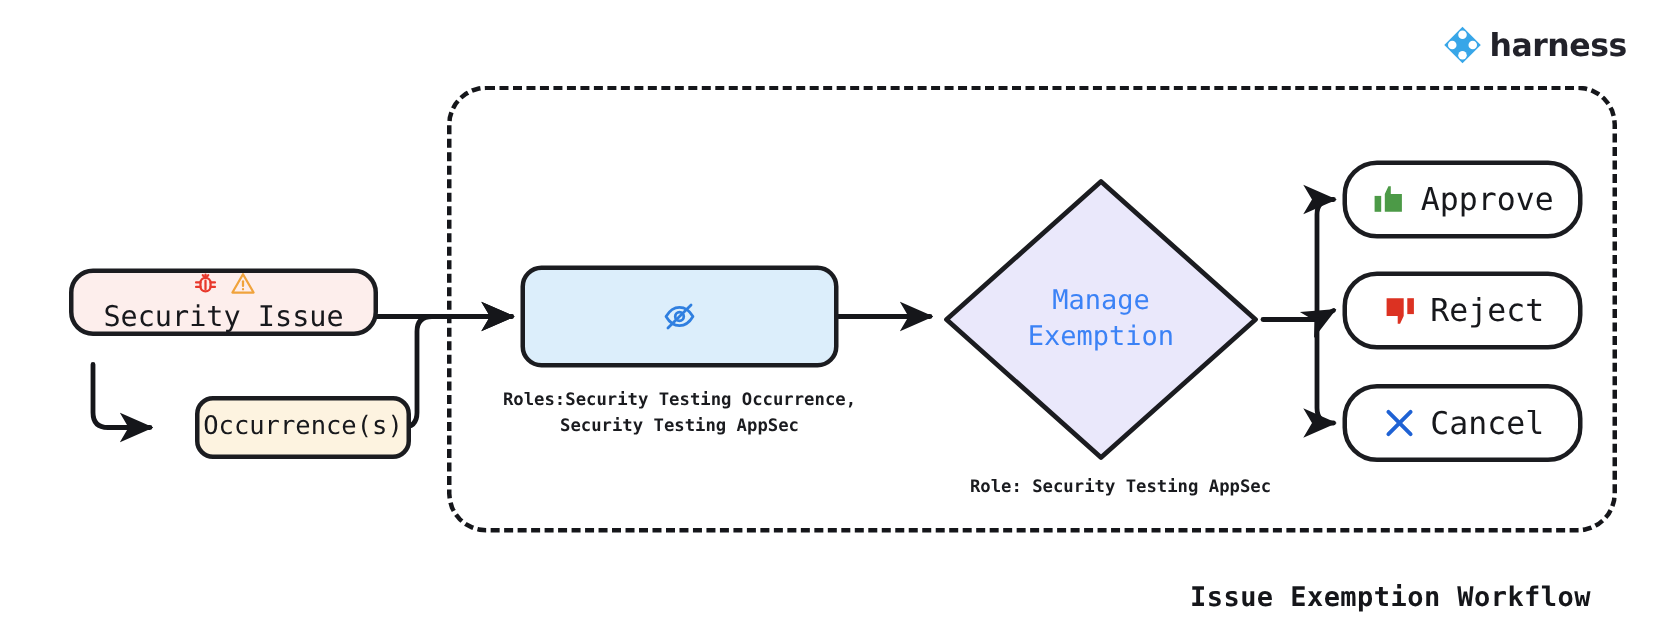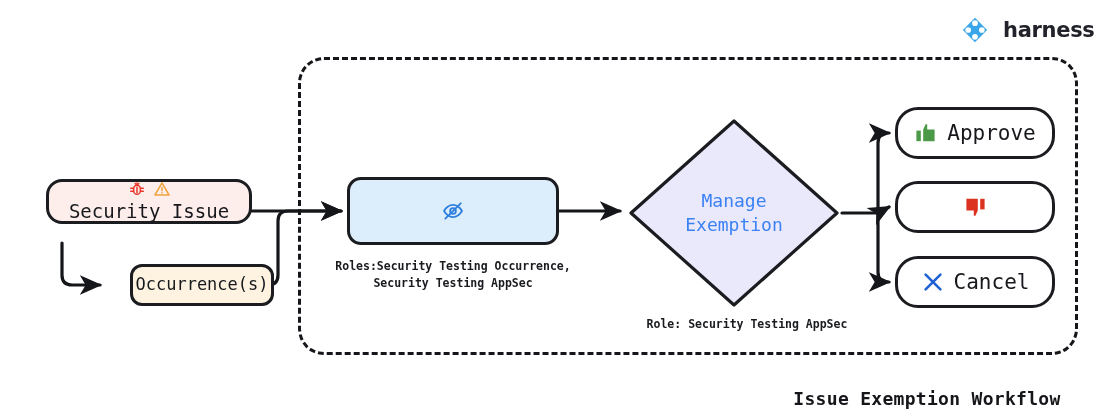--- a/index.html
+++ b/index.html
@@ -20,21 +20,21 @@
     width: 1103px;
     height: 418px;
   }
   
   .brand {
     position: absolute;
     left: 962px;
     top: 17px;
     display: flex;
     align-items: center;
-    gap: 15px;
+    gap: 5px;
   }
   .brand-mark { width: 26px; height: 26px; display: block; }
   .brand-name {
     font-family: "DejaVu Sans", "Liberation Sans", sans-serif;
     font-size: 21px;
     font-weight: 600;
     color: #22222a;
     letter-spacing: -0.3px;
     line-height: 1;
   }
@@ -258,20 +258,21 @@
     <span>Approve</span>
   </div>
 </div>
 
 <div class="node action" id="reject">
   <div class="row">
     <svg class="icon" width="24" height="24" viewBox="0 0 24 24">
       <rect x="17.2" y="3.8" width="4.4" height="10.6" fill="#dc3222"></rect>
       <path d="M14.8 3.8 V15.6 L12.4 20.8 H10.8 V15.6 H3.4 V3.8 Z" fill="#dc3222"></path>
     </svg>
+    <span>Reject</span>
   </div>
 </div>
 
 <div class="node action" id="cancel">
   <div class="row">
     <svg class="icon" width="24" height="24" viewBox="0 0 24 24" fill="none" stroke="#1f62d4" stroke-width="2.6" stroke-linecap="round">
       <path d="M4.6 4.6 L19.4 19.4"></path>
       <path d="M19.4 4.6 L4.6 19.4"></path>
     </svg>
     <span>Cancel</span>

